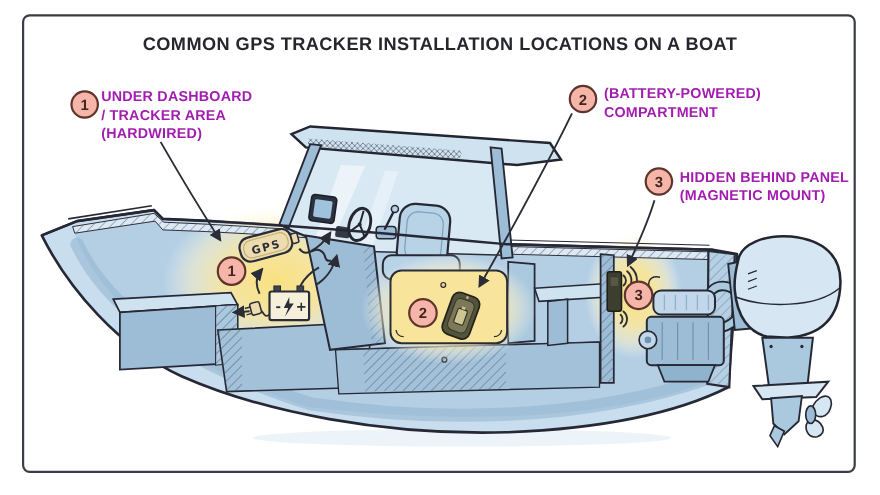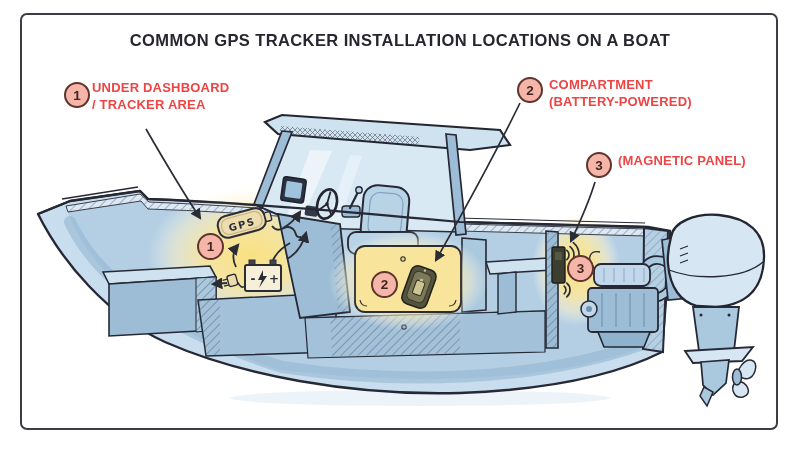--- a/index.html
+++ b/index.html
@@ -4,21 +4,21 @@
 <style>
   html,body{margin:0;padding:0;background:#fff;}
   .stage{position:relative;width:800px;height:450px;background:#ffffff;overflow:hidden;
          font-family:"Liberation Sans",sans-serif;}
   .frame{position:absolute;left:20px;top:13px;width:758px;height:417px;
          border:2px solid #3a3d44;border-radius:7px;box-sizing:border-box;}
   .title{position:absolute;left:0;top:31px;width:800px;text-align:center;
          font-size:16.5px;font-weight:700;letter-spacing:.4px;color:#26262e;}
   .illu{position:absolute;left:0;top:0;width:800px;height:450px;}
   .ann{position:absolute;font-size:13px;font-weight:700;letter-spacing:.2px;
-       line-height:16.5px;color:#ef4444;}
+       line-height:16.5px;color:#a21caf;}
   .ann span{display:block;}
   .num-badge{position:absolute;width:26px;height:26px;border-radius:50%;
        background:#f5b6a9;border:2px solid #5f342c;box-sizing:border-box;
        display:flex;align-items:center;justify-content:center;
        font-size:13.5px;font-weight:700;color:#44251f;}
   .marker{width:27px;height:27px;}
 </style>
 </head>
 <body>
 
@@ -230,30 +230,32 @@
       <path d="M146 129 C165 162 185 195 200 218" marker-end="url(#ah)"></path>
       <path d="M520 103 C496 152 461 216 436 260" marker-end="url(#ah)"></path>
       <path d="M595 182 C589 202 579 224 571 241" marker-end="url(#ah)"></path>
     </g>
   </svg>
 
   <div class="num-badge" style="left:64px;top:82px;">1</div>
   <div class="ann" style="left:92px;top:80px;">
     <span>UNDER DASHBOARD</span>
     <span>/ TRACKER AREA</span>
+    <span>(HARDWIRED)</span>
   </div>
 
   <div class="num-badge" style="left:517px;top:77px;">2</div>
   <div class="ann" style="left:549px;top:77px;">
+    <span>(BATTERY-POWERED)</span>
     <span>COMPARTMENT</span>
-    <span>(BATTERY-POWERED)</span>
   </div>
 
   <div class="num-badge" style="left:586px;top:152px;">3</div>
   <div class="ann" style="left:618px;top:153px;">
-    <span>(MAGNETIC PANEL)</span>
+    <span>HIDDEN BEHIND PANEL</span>
+    <span>(MAGNETIC MOUNT)</span>
   </div>
 
   <div class="num-badge marker" style="left:197px;top:233px;">1</div>
   <div class="num-badge marker" style="left:371px;top:271px;">2</div>
   <div class="num-badge marker" style="left:567px;top:255px;">3</div>
 
 </div>
 
 </body></html>

